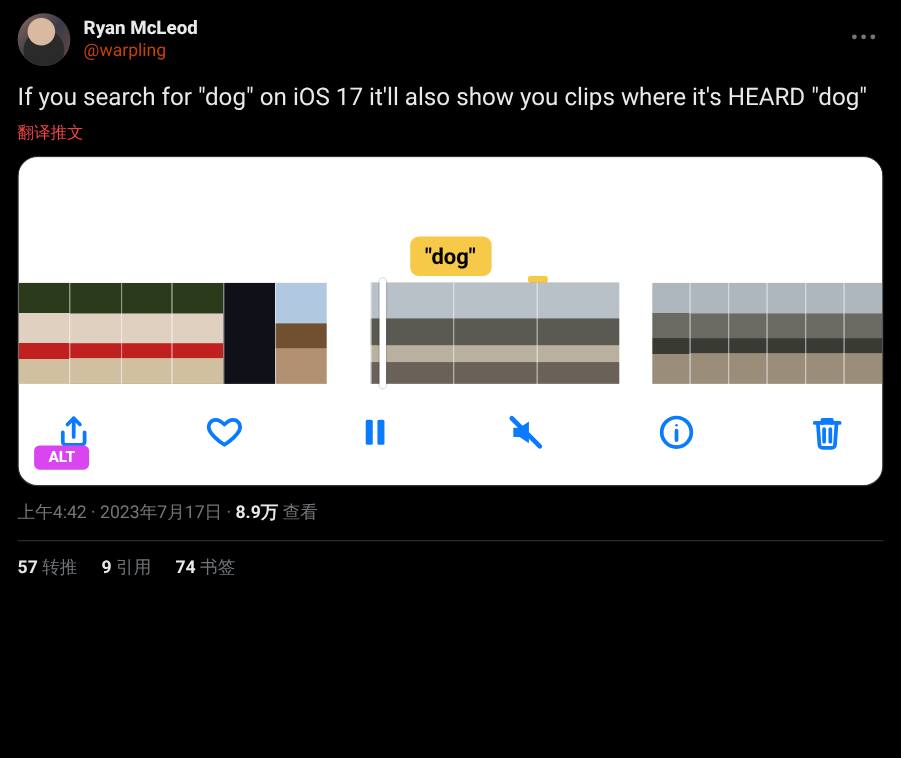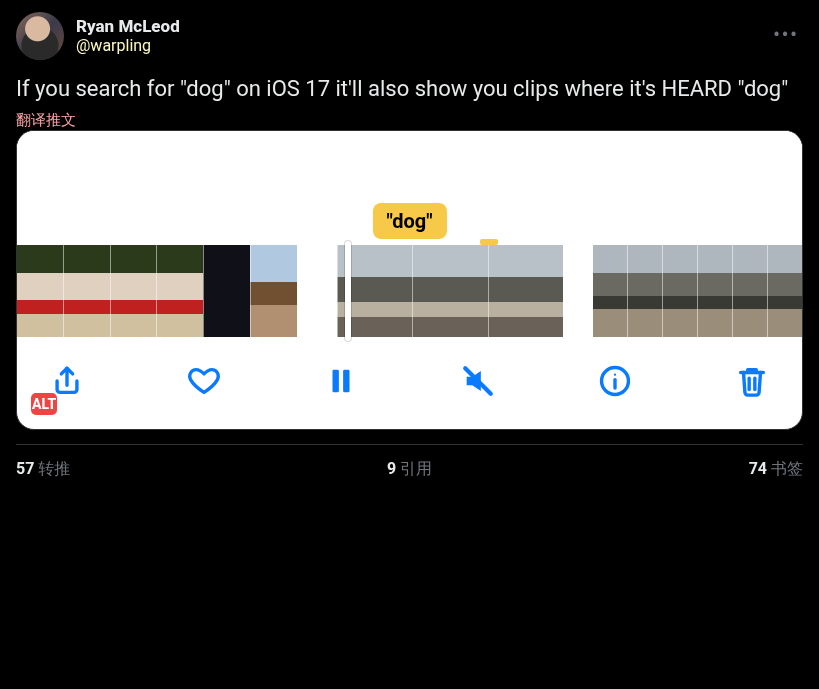--- a/index.html
+++ b/index.html
@@ -36,21 +36,21 @@
   }
   .names { flex: 1; min-width: 0; }
   .display-name {
     font-size: 17px;
     font-weight: 800;
     color: #e7e9ea;
     line-height: 20px;
   }
   .handle {
     font-size: 16px;
-    color: #fef9c3;
+    color: #c2410c;
     line-height: 20px;
   }
   .more-btn {
     color: #71767b;
     width: 34px; height: 34px;
     display: flex; align-items: center; justify-content: center;
     border-radius: 50%;
     cursor: pointer;
     font-size: 18px;
     font-weight: 700;
@@ -58,24 +58,25 @@
     margin-top: -4px;
   }
   .body-text {
     font-size: 22px;
     line-height: 30px;
     color: #e7e9ea;
     font-weight: 400;
     margin-bottom: 6px;
   }
   .translate-link {
-    color: #fca5a5;
+    color: #ef4444;
     font-size: 15px;
     cursor: pointer;
     display: inline-block;
+    margin-bottom: 12px;
   }
   .media-card {
     width: 100%;
     background: #fff;
     border: 1px solid #2f3336;
     border-radius: 18px;
     overflow: hidden;
     position: relative;
     margin-bottom: 14px;
   }
@@ -151,45 +152,44 @@
     color: #0a7aff;
     cursor: pointer;
   }
   .tool-icn svg { width: 34px; height: 34px; stroke: currentColor; fill: none; stroke-width: 2.4; stroke-linecap: round; stroke-linejoin: round; }
   .tool-icn.pause svg rect { fill: currentColor; stroke: none; }
   .tool-icn.mute svg .slash { stroke-width: 3; }
   .alt-badge {
     position: absolute;
     left: 14px;
     bottom: 14px;
-    background: #ef4444;
+    background: #d946ef;
     color: #fff;
     font-size: 14px;
     font-weight: 800;
-    padding: 3px 1px;
+    padding: 3px 13px;
     border-radius: 5px;
     cursor: pointer;
   }
   .meta-line {
     color: #71767b;
     font-size: 16px;
     margin-bottom: 14px;
   }
   .meta-line .views-num { color: #e7e9ea; font-weight: 700; }
   .divider {
     height: 1px;
     background: #2f3336;
     margin-bottom: 14px;
   }
   .stats {
     display: flex;
     gap: 22px;
     font-size: 16px;
     color: #71767b;
-    justify-content: space-between;
   }
   .stats .num { color: #e7e9ea; font-weight: 700; margin-right: 4px; }
   .stats span { cursor: pointer; }
 </style>
 </head>
 <body>
 
 <div class="tweet">
 
   <div class="header">
@@ -277,20 +277,23 @@
           <path d="M6 6l1 14a2 2 0 0 0 2 2h6a2 2 0 0 0 2-2l1-14"></path>
           <line x1="10" y1="10" x2="10" y2="18"></line>
           <line x1="14" y1="10" x2="14" y2="18"></line>
         </svg>
       </div>
     </div>
 
     <div class="alt-badge">ALT</div>
   </div>
 
+  <div class="meta-line">
+    <span>上午4:42</span><span> · </span><span>2023年7月17日</span><span> · </span><span class="views-num">8.9万</span><span> 查看</span>
+  </div>
 
   <div class="divider"></div>
 
   <div class="stats">
     <span><span class="num">57</span><span>转推</span></span>
     <span><span class="num">9</span><span>引用</span></span>
     <span><span class="num">74</span><span>书签</span></span>
   </div>
 
 </div>

